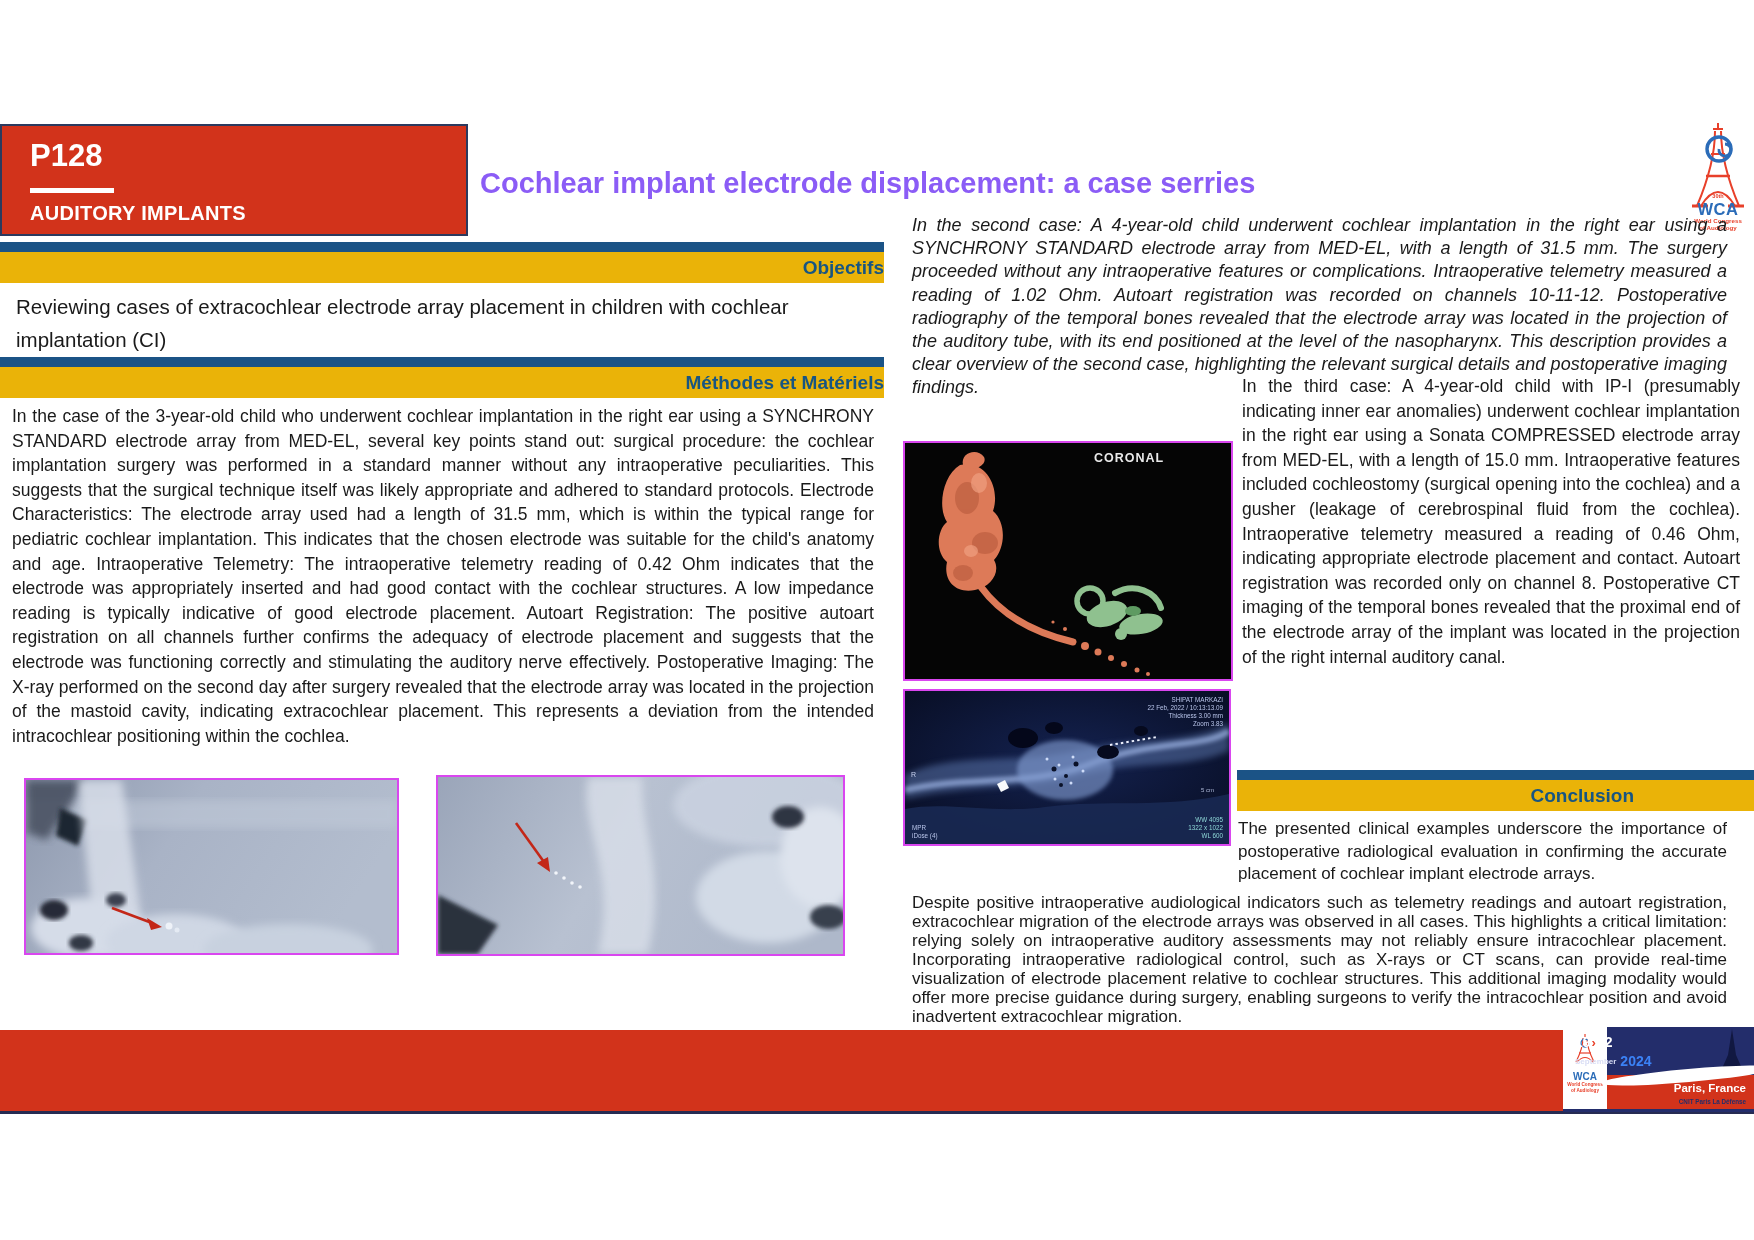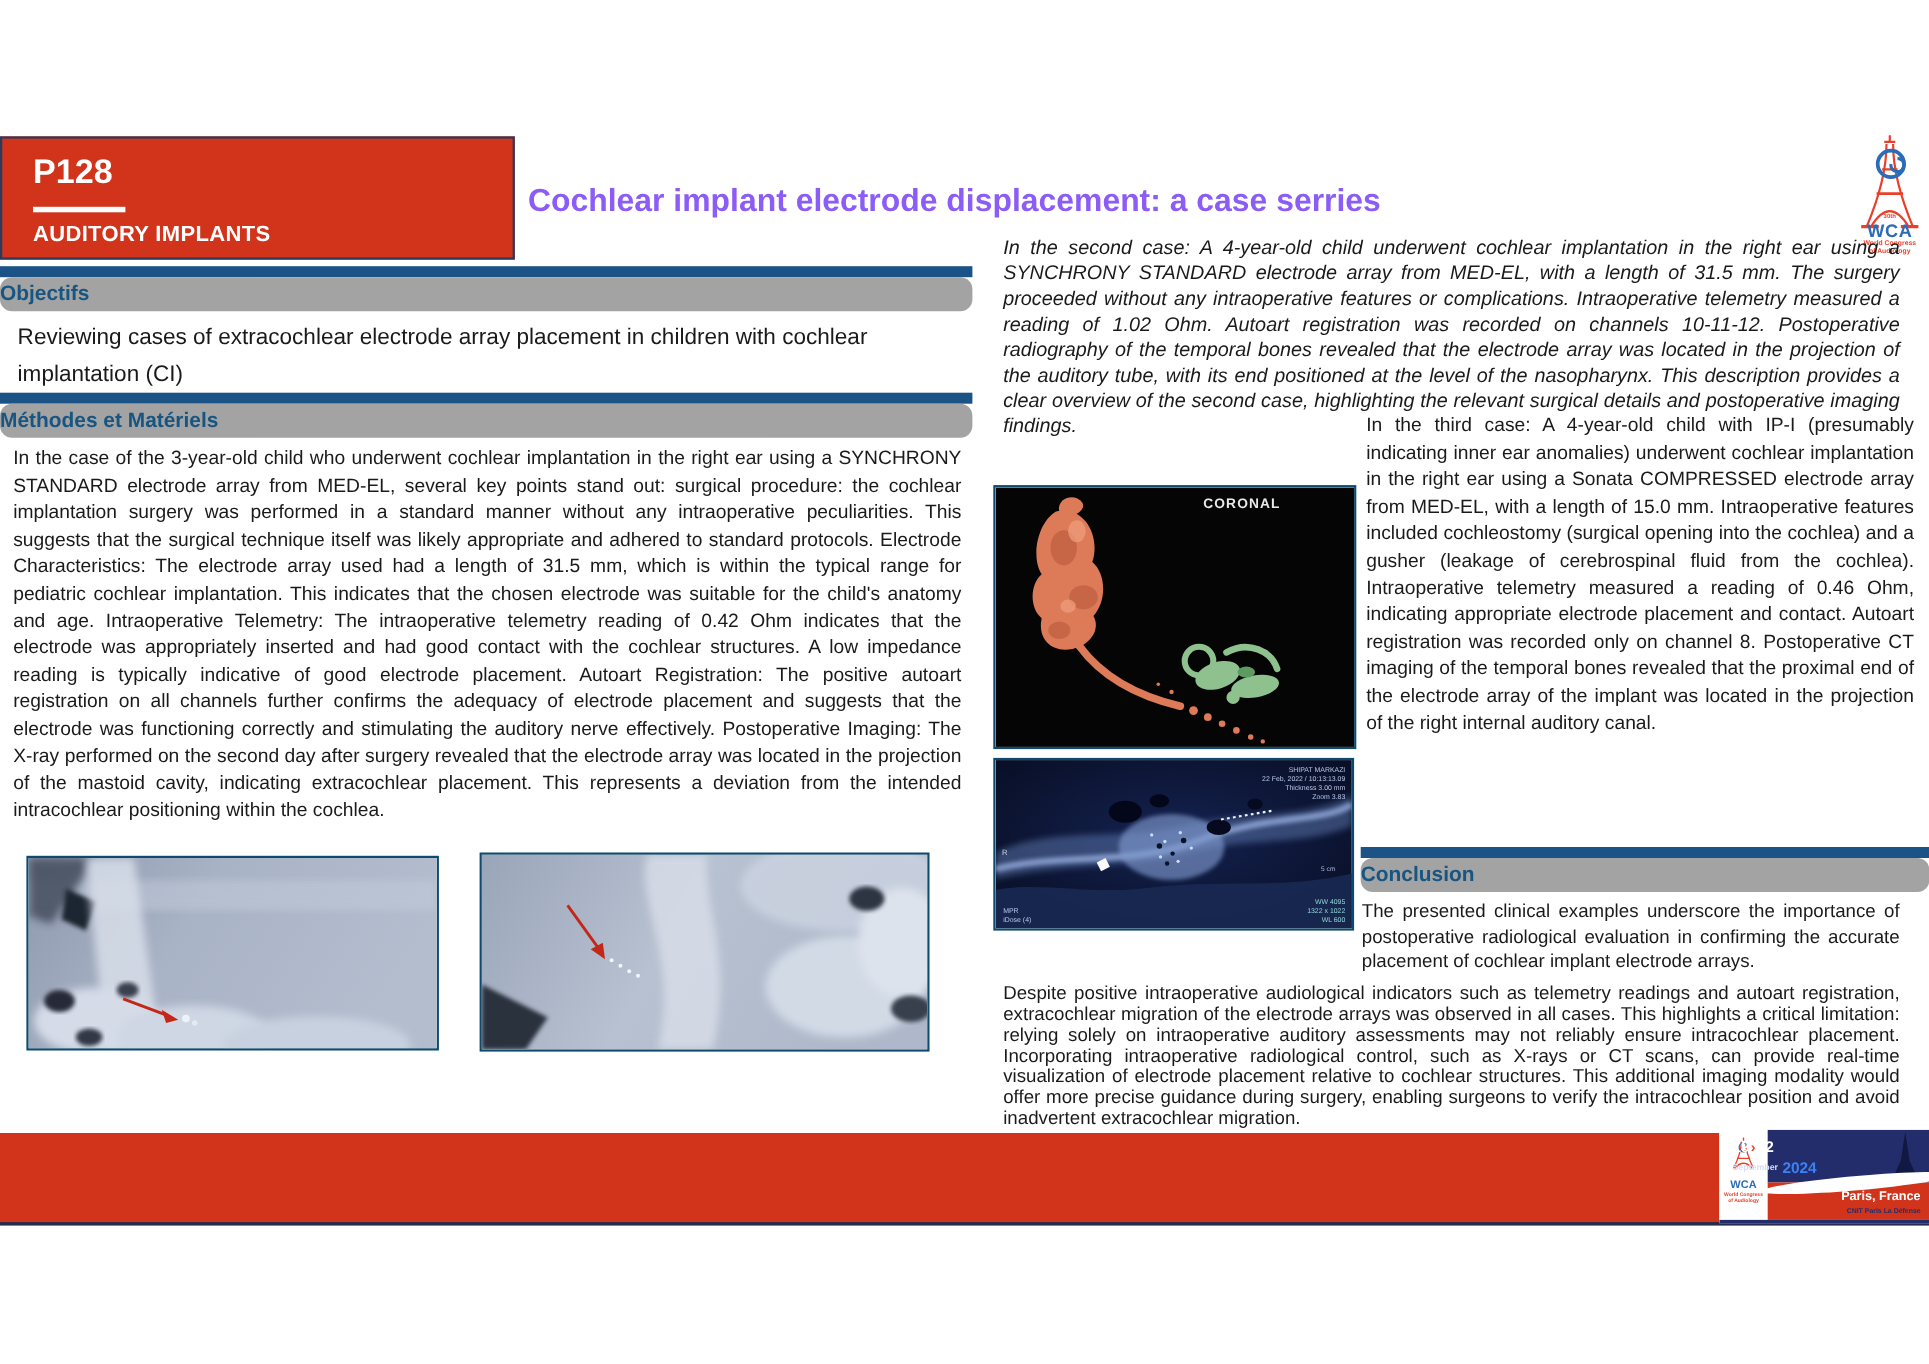--- a/index.html
+++ b/index.html
@@ -8,32 +8,32 @@
   .abs{position:absolute;}
   
   .codebox{left:0;top:124px;width:464px;height:108px;background:#d2331b;border:2px solid #2c3a5e;box-sizing:content-box;}
   .codebox .code{position:absolute;left:28px;top:12px;color:#fff;font-size:31px;font-weight:bold;}
   .codebox .rule{position:absolute;left:28px;top:62px;width:84px;height:5px;background:#fff;}
   .codebox .cat{position:absolute;left:28px;top:76px;color:#fff;font-size:20px;font-weight:bold;letter-spacing:.3px;}
   .title{left:480px;top:143px;width:1190px;color:#8b5cf6;font-size:29px;font-weight:bold;margin-top:24px;}
   .authors{left:484px;top:192px;width:1190px;color:#111;font-size:19.5px;font-weight:bold;}
   
   .navybar{background:#1b5386;height:10px;}
-  .grayband{background:#a3a3a3;height:31px;display:flex;align-items:center;justify-content:flex-start;border-radius:11px;}
+  .grayband{background:#eab308;height:31px;display:flex;align-items:center;justify-content:flex-end;}
   .bandlabel{color:#175582;font-size:19px;font-weight:bold;}
   
   .par{text-align:justify;color:#1a1a1a;}
   .p-objectives{left:16px;top:290px;width:840px;font-size:20.5px;line-height:33px;text-align:left;}
   .p-methods{left:12px;top:404px;width:862px;font-size:17.5px;line-height:24.6px;}
   .p-case2{left:912px;top:214px;width:815px;font-size:18px;line-height:23.2px;font-style:italic;}
   .p-case3{left:1242px;top:374px;width:498px;font-size:17.5px;line-height:24.6px;}
   .p-conclusion{left:1238px;top:818px;width:489px;font-size:17px;line-height:22.5px;}
   .p-discussion{left:912px;top:893px;width:815px;font-size:17px;line-height:19px;}
   
-  .fig{border:2px solid #0c4a6e;box-sizing:border-box;overflow:hidden;}
+  .fig{border:2px solid #d946ef;box-sizing:border-box;overflow:hidden;}
   .fig svg{display:block;}
   
   .bottombar{left:0;top:1030px;width:1754px;height:81px;background:#d2331b;border-bottom:3px solid #262b52;box-sizing:content-box;}
   
   .banner{left:1563px;top:1027px;width:191px;height:85px;background:#fff;overflow:hidden;}
   .banner .logoZone{position:absolute;left:0;top:0;width:44px;height:82px;background:#fff;text-align:center;}
   .banner .logoZone .acr{color:#2b6cb8;font-weight:bold;font-size:10px;line-height:10px;}
   .banner .logoZone .tiny{color:#e8402a;font-weight:bold;font-size:4.6px;line-height:5.5px;}
   .banner .navyZone{position:absolute;left:44px;top:0;right:0;height:48px;background:#232d6b;}
   .banner .redZone{position:absolute;left:44px;top:48px;right:0;height:34px;background:#d2331b;}

